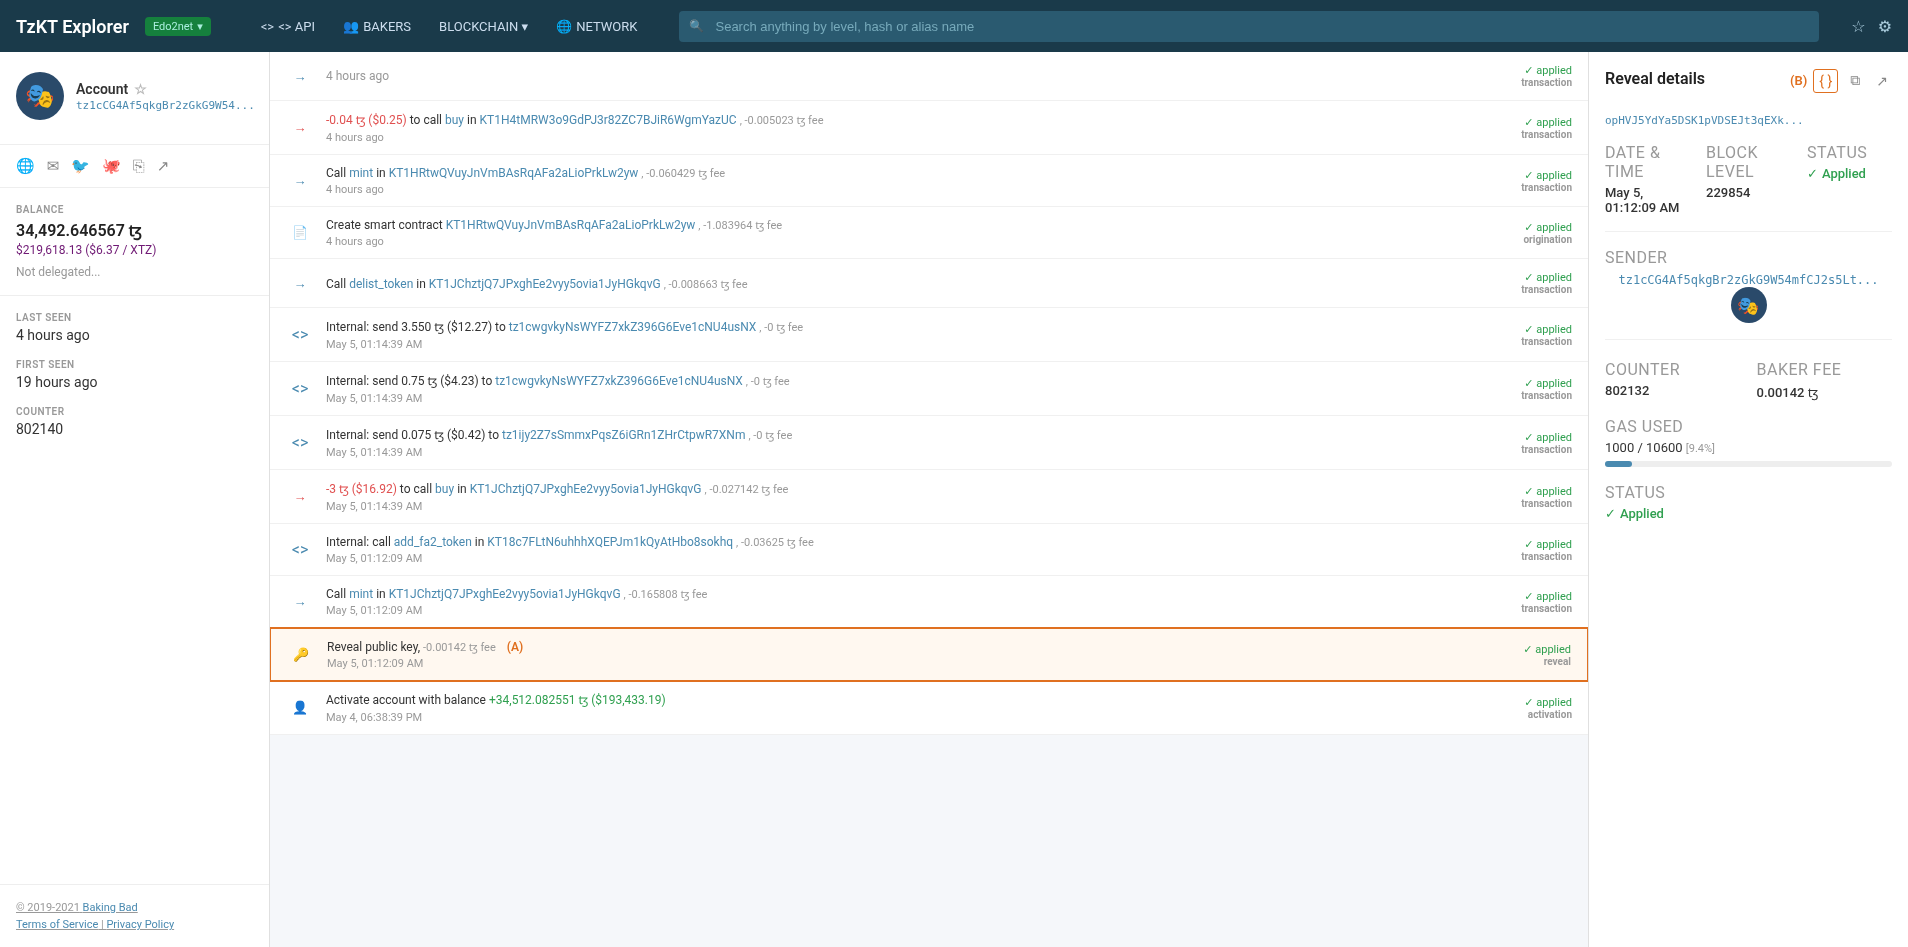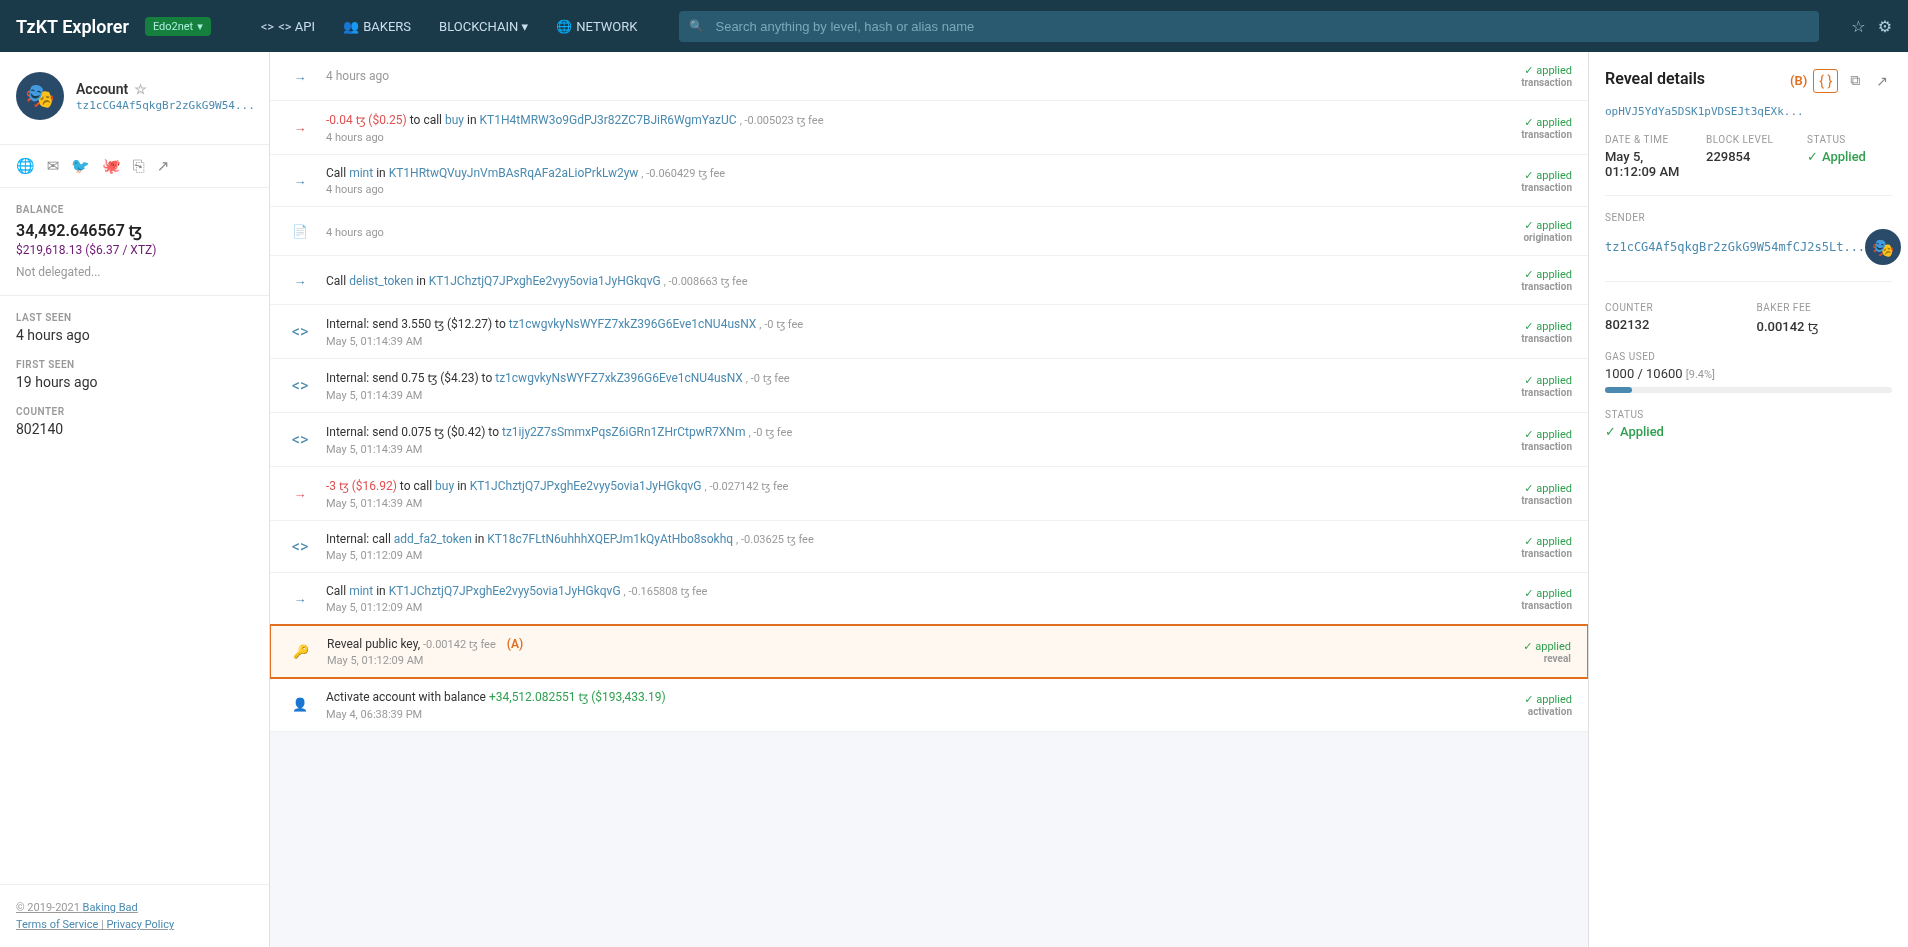--- a/index.html
+++ b/index.html
@@ -58,29 +58,29 @@
     .tx-fee { color: #999; font-size: 11px; }
     .tx-time { font-size: 11px; color: #999; margin-top: 3px; }
     .tx-status { text-align: right; min-width: 90px; flex-shrink: 0; }
     .tx-status-badge { color: #30a050; font-size: 11px; display: flex; align-items: center; justify-content: flex-end; gap: 4px; }
     .tx-type { font-size: 10px; color: #999; text-align: right; font-weight: bold; }
     .annotation { color: #e07020; font-weight: 600; margin-left: 8px; }
 
     
     .right-panel { width: 320px; background: white; border-left: 1px solid #e0e0e0; padding: 16px; overflow-y: auto; flex-shrink: 0; }
     .panel-title { font-size: 16px; font-weight: 600; color: #222; margin-bottom: 4px; }
-    .panel-header { display: flex; align-items: center; justify-content: space-between; margin-bottom: 12px; }
+    .panel-header { display: flex; align-items: center; justify-content: space-between; margin-bottom: 21px; }
     .panel-actions { display: flex; gap: 8px; align-items: center; }
     .panel-action-btn { color: #888; cursor: pointer; font-size: 14px; padding: 4px; }
     .panel-action-btn.active { color: #e07020; border: 1px solid #e07020; border-radius: 3px; padding: 3px 5px; }
     .panel-hash { color: #4a8ab0; font-size: 11px; font-family: monospace; word-break: break-all; margin-bottom: 16px; display: flex; align-items: center; gap: 4px; }
     .panel-hash a { color: #4a8ab0; text-decoration: none; }
     .panel-grid { display: grid; grid-template-columns: 1fr 1fr 1fr; gap: 16px; margin-bottom: 16px; padding-bottom: 16px; border-bottom: 1px solid #f0f0f0; }
     .panel-field { }
-    .panel-field-label { font-size: 10px; color: #999; text-transform: uppercase; letter-spacing: 0.5px; margin-bottom: 4px; }
+    .panel-field-label { font-size: 16px; color: #999; text-transform: uppercase; letter-spacing: 0.5px; margin-bottom: 4px; }
     .panel-field-value { font-size: 13px; color: #333; font-weight: 500; }
     .panel-field-value.applied { color: #30a050; display: flex; align-items: center; gap: 4px; }
     .panel-section { margin-bottom: 20px; padding-bottom: 16px; border-bottom: 1px solid #f0f0f0; }
     .panel-section:last-child { border-bottom: none; }
     .sender-row { display: flex; align-items: center; justify-content: space-between; }
     .sender-avatar { width: 36px; height: 36px; border-radius: 50%; background: #2a4a6a; display: flex; align-items: center; justify-content: center; font-size: 18px; flex-shrink: 0; }
     .counter-baker-grid { display: grid; grid-template-columns: 1fr 1fr; gap: 16px; margin-bottom: 16px; }
     .gas-section { margin-bottom: 16px; }
     .gas-bar-wrap { background: #eee; border-radius: 3px; height: 6px; margin-top: 6px; }
     .gas-bar { background: #4a8ab0; height: 6px; border-radius: 3px; }
@@ -237,20 +237,25 @@
         </div>
         <div class="tx-status">
           <div class="tx-status-badge">✓ applied</div>
           <div class="tx-type">transaction</div>
         </div>
       </div>
 
       <div class="tx-row">
         <div class="tx-icon">📄</div>
         <div class="tx-content">
+          <div class="tx-desc">
+            <span>Create smart contract </span>
+            <a class="tx-link">KT1HRtwQVuyJnVmBAsRqAFa2aLioPrkLw2yw</a>
+            <span class="tx-fee">, -1.083964 ꜩ fee</span>
+          </div>
           <div class="tx-time">4 hours ago</div>
         </div>
         <div class="tx-status">
           <div class="tx-status-badge">✓ applied</div>
           <div class="tx-type">origination</div>
         </div>
       </div>
 
       <div class="tx-row">
         <div class="tx-icon">→</div>
@@ -439,21 +444,21 @@
         <div class="panel-field-label">Status</div>
         <div class="panel-field-value applied">
           <span>✓</span>
           <span>Applied</span>
         </div>
       </div>
     </div>
 
     <div class="panel-section">
       <div class="panel-field-label">Sender</div>
-      <div class="sender-row" style="margin-top:6px;">
+      <div class="sender-row" style="margin-top:6px;flex-direction:column;">
         <a class="tx-link" style="font-size:12px;font-family:monospace;">tz1cCG4Af5qkgBr2zGkG9W54mfCJ2s5Lt...</a>
         <div class="sender-avatar">🎭</div>
       </div>
     </div>
 
     <div class="counter-baker-grid">
       <div class="panel-field">
         <div class="panel-field-label">Counter</div>
         <div class="panel-field-value">802132</div>
       </div>

